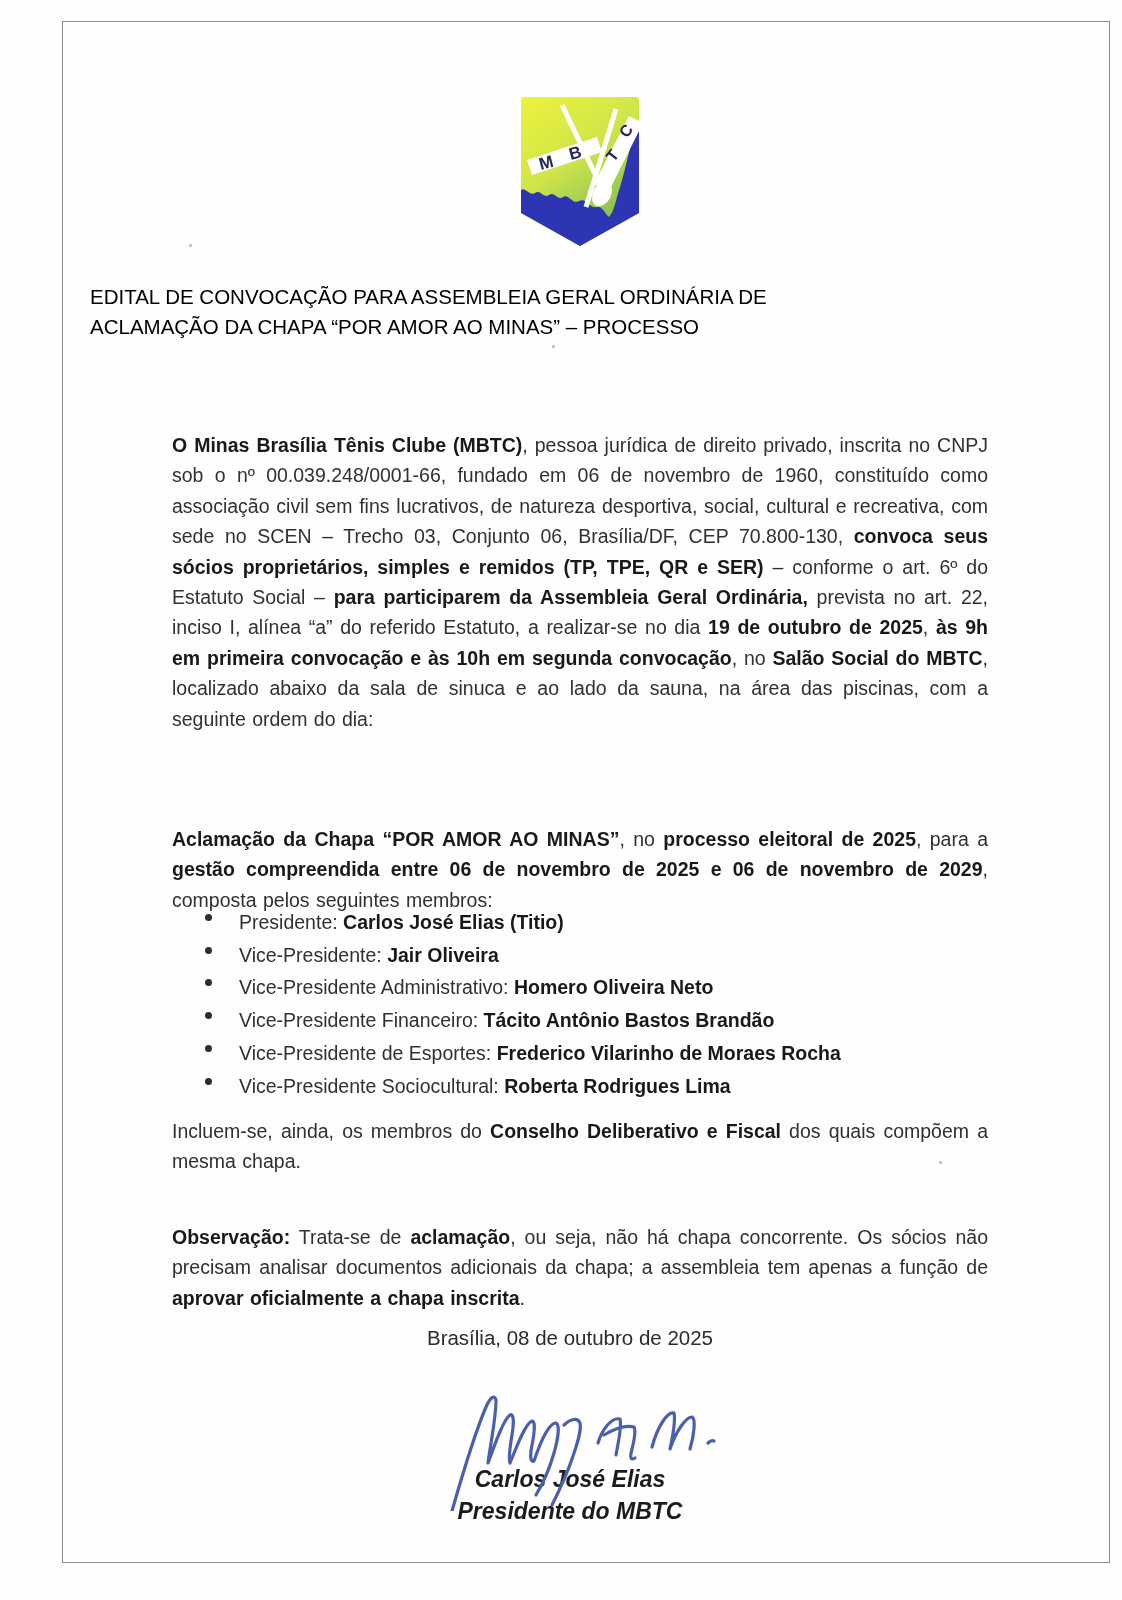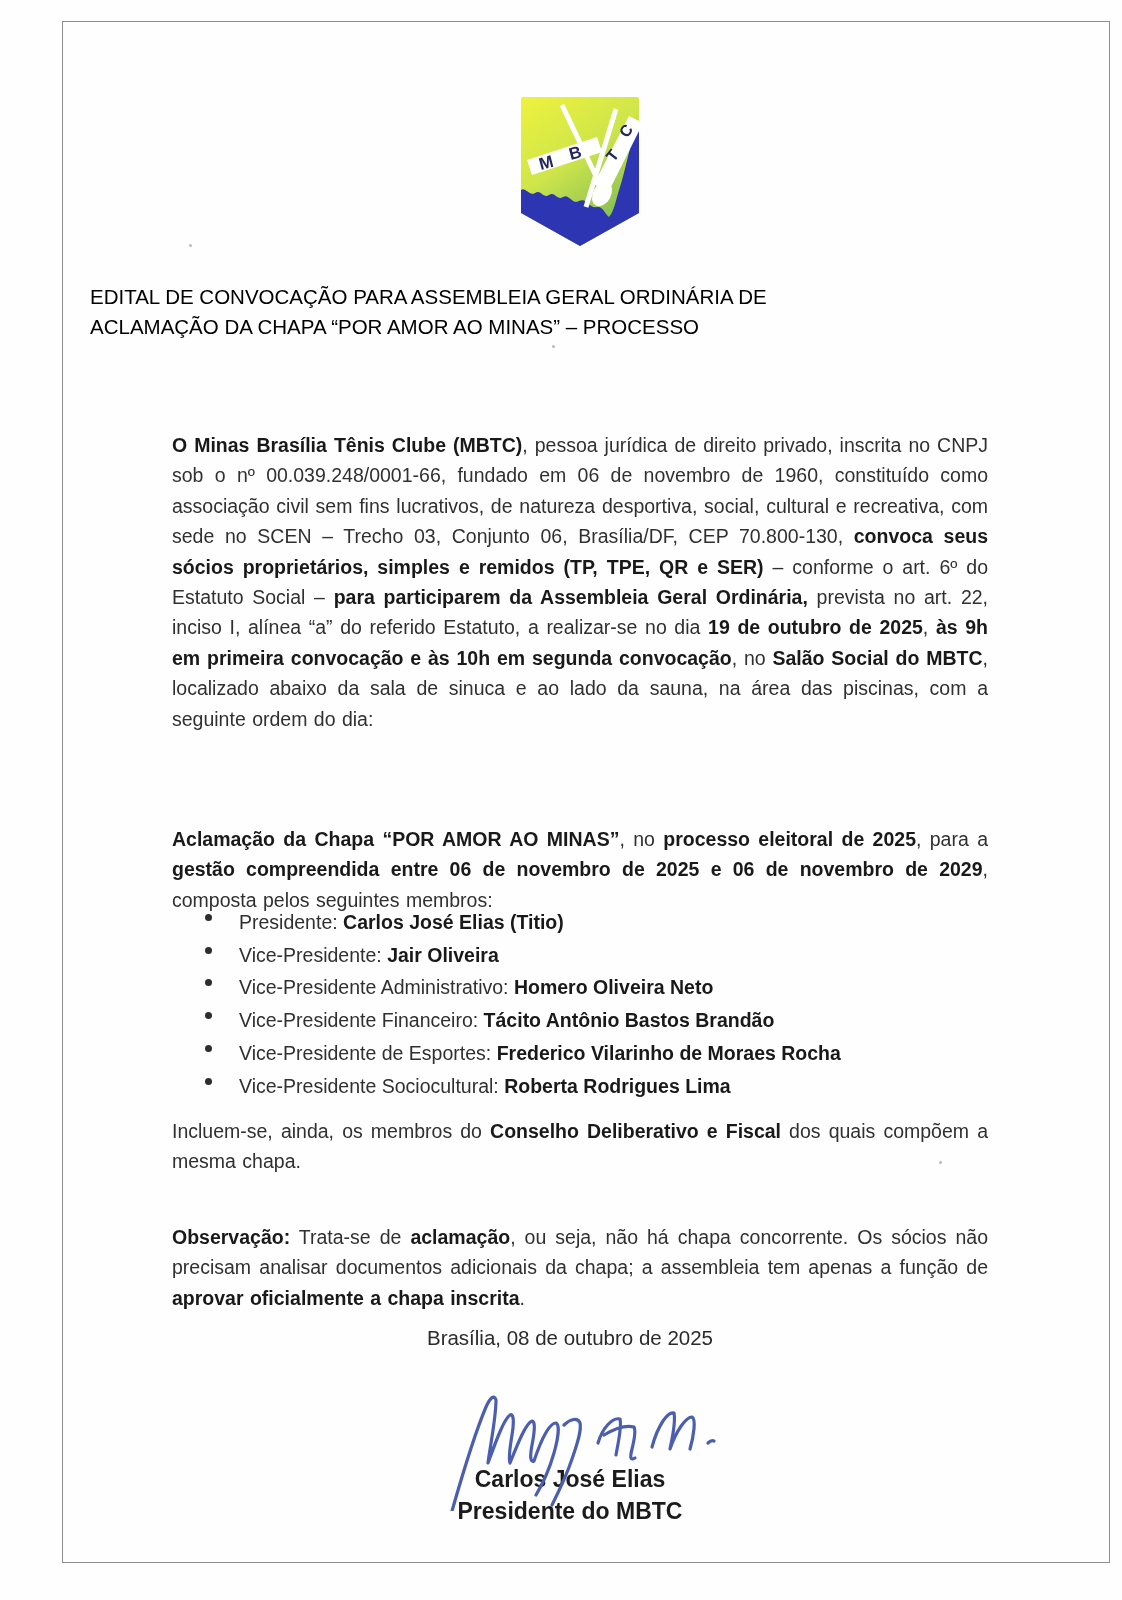--- a/index.html
+++ b/index.html
@@ -19,21 +19,21 @@
   #p4 { top:1206px;margin-top:16px; }
   .members { position:absolute; left:205px; top:906px; width:790px; font-size:19.5px; color:#303030; }
   .members li { list-style:none; display:flex; align-items:center; height:32.8px; }
   .members .dot { width:7px; height:7px; border-radius:50%; background:#2d2d2d; margin-right:27px;
                   flex:none; transform:translateY(-5px); }
   .members b { color:#191919; }
   .dateline { position:absolute; top:1326px; left:0; width:1140px; text-align:center;
               font-size:20.5px; color:#2b2b2b; }
   .sig-ink { position:absolute; left:438px; top:1383px; width:292px; height:128px; z-index:3; }
   .sig-text { position:absolute; top:1464px; left:370px; width:400px; text-align:center;
-              font-weight:bold; font-size:23px; line-height:31.5px; color:#1b1b1b; z-index:2; }
+              font-weight:bold; font-size:23px; line-height:31.5px; color:#1b1b1b; z-index:2;font-style:italic; }
   .speck { position:absolute; width:3px; height:3px; border-radius:50%; background:#9a9a9a; opacity:.7; }
 </style>
 </head>
 <body>
 
 <div class="page">
 
   <div class="frame"></div>
 
   <svg class="logo" viewBox="0 0 126 156">

